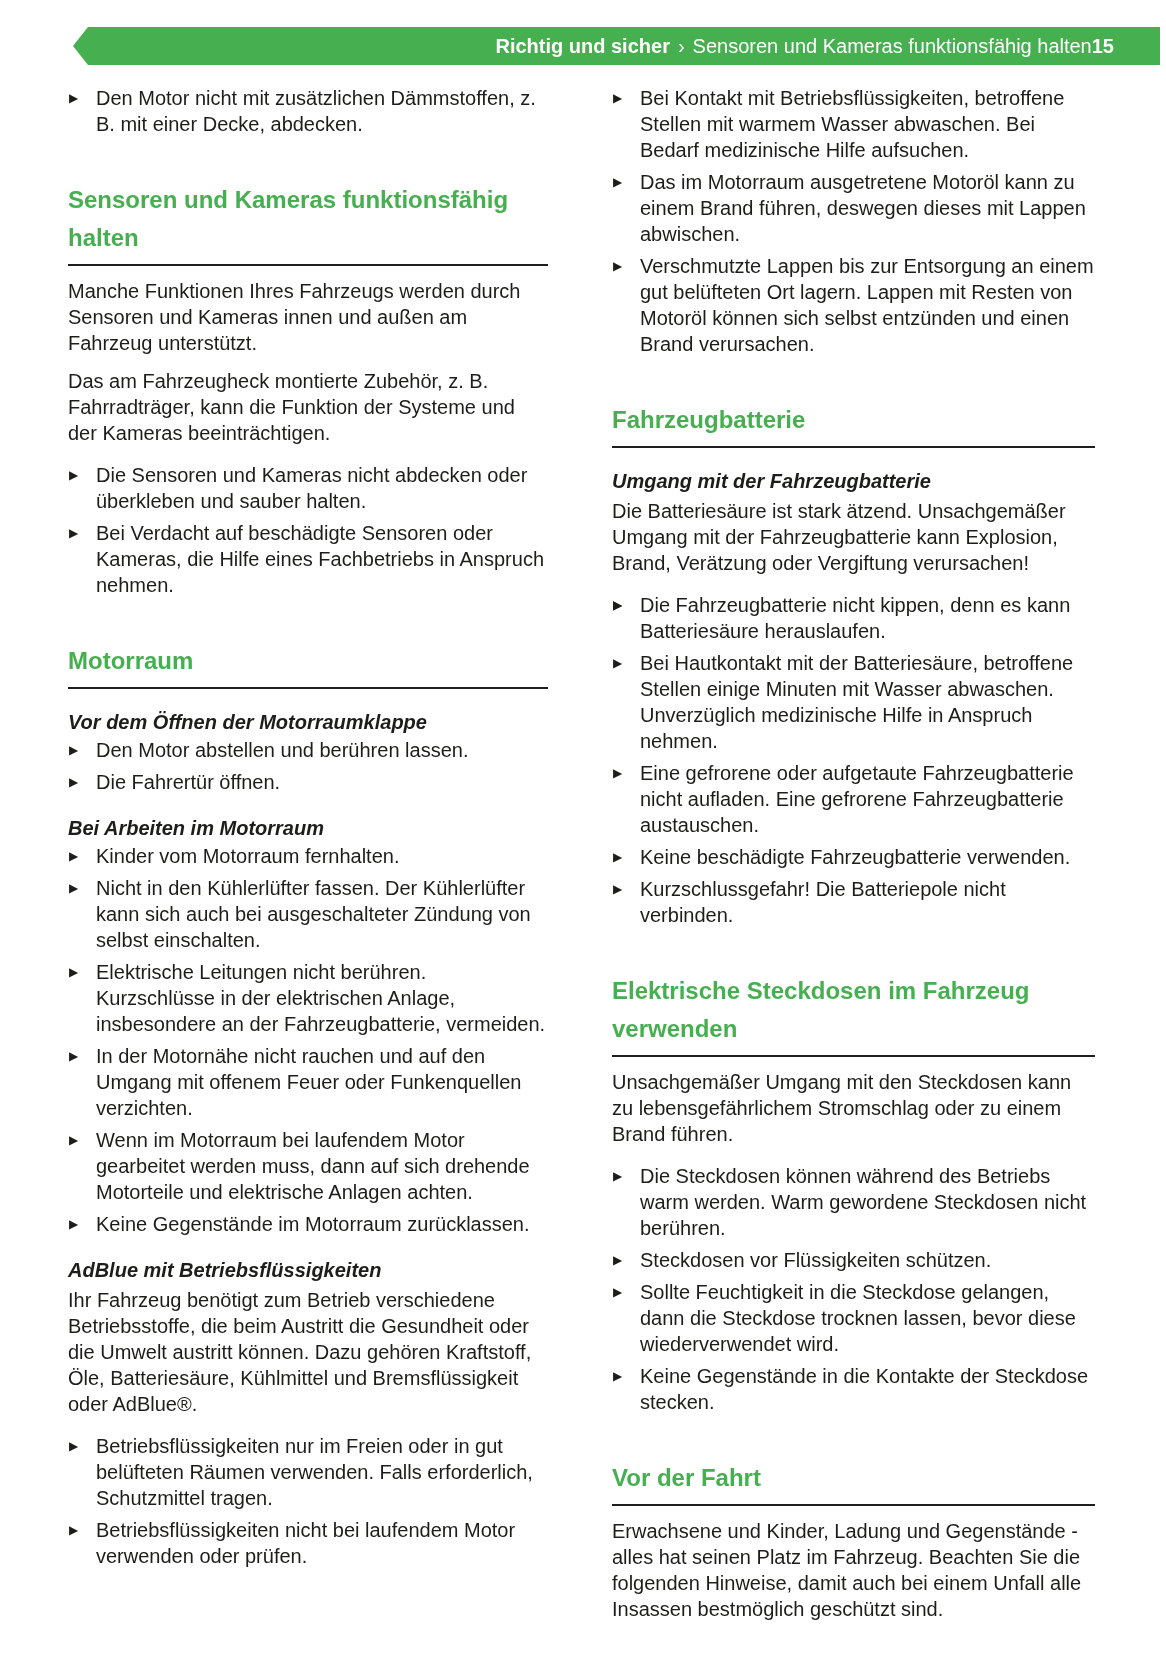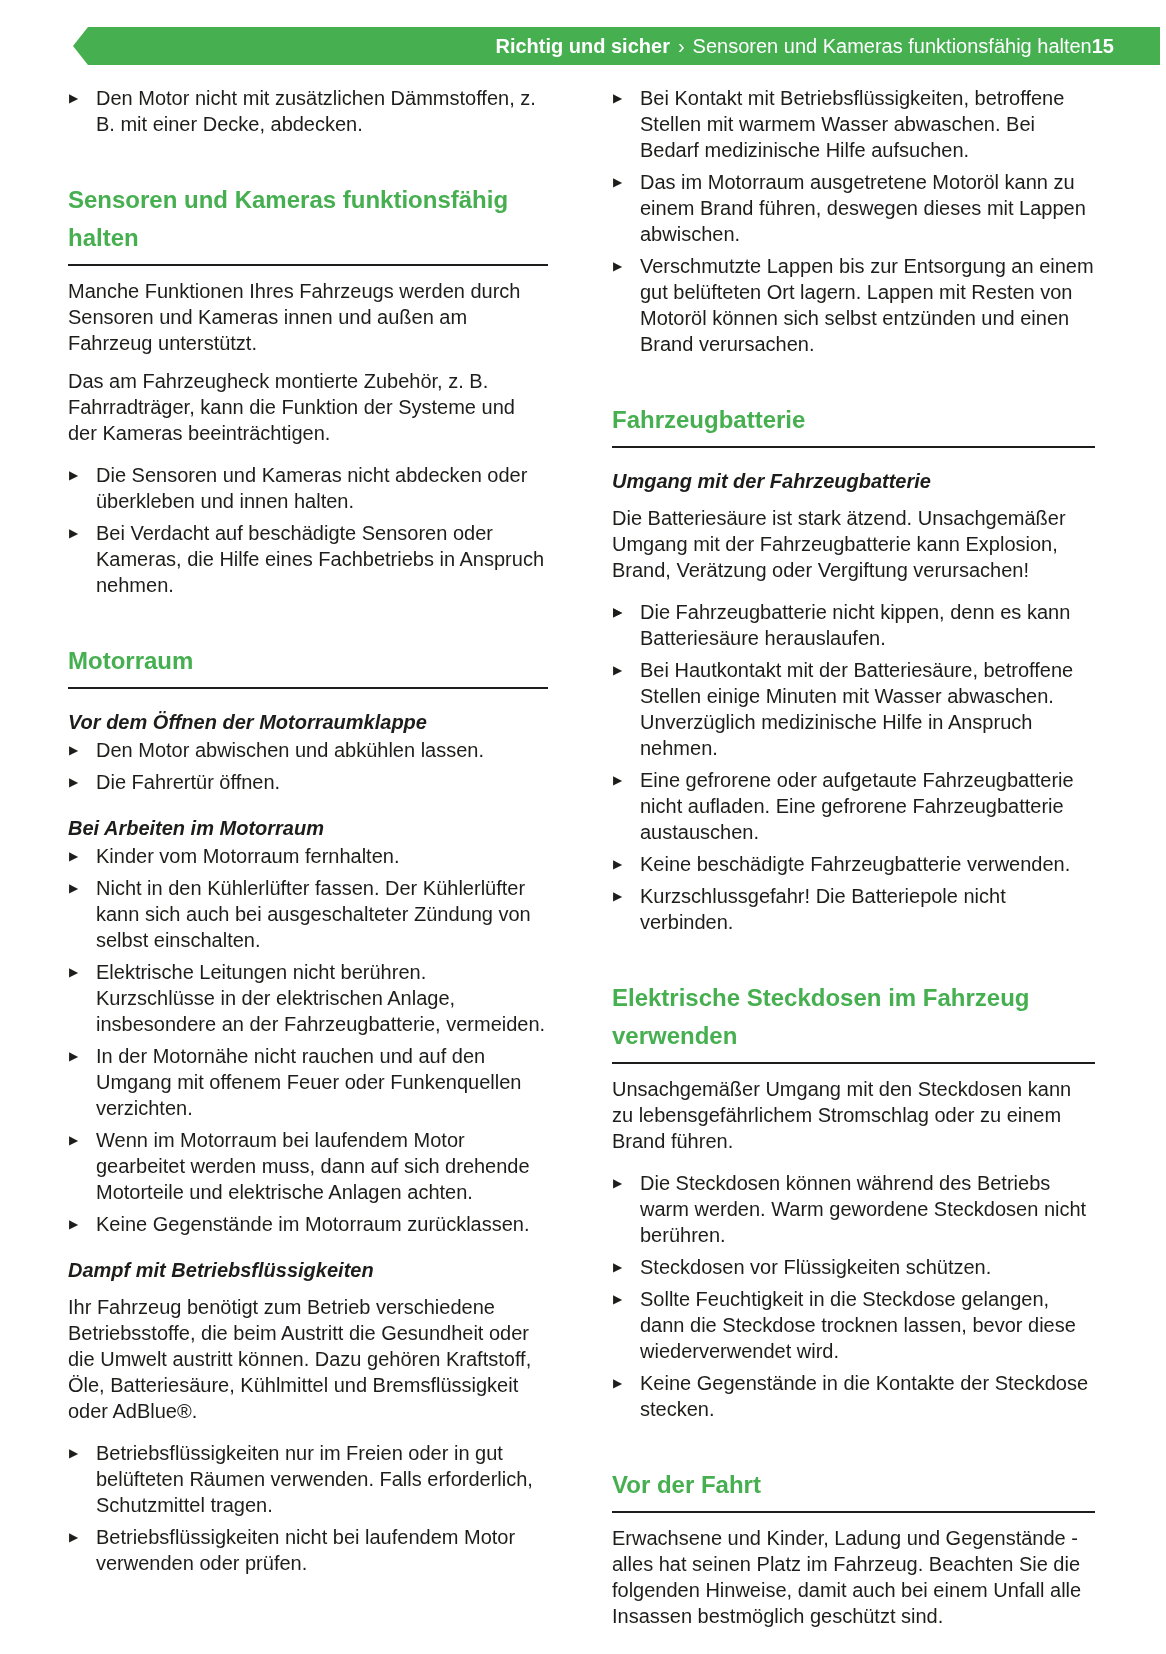--- a/index.html
+++ b/index.html
@@ -45,21 +45,21 @@
     padding-bottom:7px;
     border-bottom:2px solid var(--ink);
   }
   h2.section + p{}
   
   h3.sub{
     font-size:20px; font-weight:700; line-height:26px;
     margin:20px 0 0 0;
     font-style:italic;
   }
-  h3.sub + p{margin-top:11px;}
+  h3.sub + p{margin-top:4px;}
   h3.sub + .bullets{margin-top:2px;}
   p{
     font-size:20px; line-height:26px;
     margin:12px 0 0 0;
   }
   .bullets{
     list-style:none; margin:16px 0 0 0; padding:0;
   }
   .bullets li{
     position:relative;
@@ -87,39 +87,39 @@
 
   <main>
     <section class="col col-left">
         <ul class="bullets">
           <li><span class="marker">▶</span><span>Den Motor nicht mit zusätzlichen Dämmstoffen, z. B. mit einer Decke, abdecken.</span></li>
         </ul>
         <h2 class="section">Sensoren und Kameras funktionsfähig halten</h2>
         <p>Manche Funktionen Ihres Fahrzeugs werden durch Sensoren und Kameras innen und außen am Fahrzeug unterstützt.</p>
         <p>Das am Fahrzeugheck montierte Zubehör, z. B. Fahrradträger, kann die Funktion der Systeme und der Kameras beeinträchtigen.</p>
         <ul class="bullets">
-          <li><span class="marker">▶</span><span>Die Sensoren und Kameras nicht abdecken oder überkleben und innen halten.</span></li>
+          <li><span class="marker">▶</span><span>Die Sensoren und Kameras nicht abdecken oder überkleben und sauber halten.</span></li>
           <li><span class="marker">▶</span><span>Bei Verdacht auf beschädigte Sensoren oder Kameras, die Hilfe eines Fachbetriebs in Anspruch nehmen.</span></li>
         </ul>
         <h2 class="section">Motorraum</h2>
         <h3 class="sub">Vor dem Öffnen der Motorraumklappe</h3>
         <ul class="bullets">
-          <li><span class="marker">▶</span><span>Den Motor abwischen und abkühlen lassen.</span></li>
+          <li><span class="marker">▶</span><span>Den Motor abstellen und berühren lassen.</span></li>
           <li><span class="marker">▶</span><span>Die Fahrertür öffnen.</span></li>
         </ul>
         <h3 class="sub">Bei Arbeiten im Motorraum</h3>
         <ul class="bullets">
           <li><span class="marker">▶</span><span>Kinder vom Motorraum fernhalten.</span></li>
           <li><span class="marker">▶</span><span>Nicht in den Kühlerlüfter fassen. Der Kühlerlüfter kann sich auch bei ausgeschalteter Zündung von selbst einschalten.</span></li>
           <li><span class="marker">▶</span><span>Elektrische Leitungen nicht berühren. Kurzschlüsse in der elektrischen Anlage, insbesondere an der Fahrzeugbatterie, vermeiden.</span></li>
           <li><span class="marker">▶</span><span>In der Motornähe nicht rauchen und auf den Umgang mit offenem Feuer oder Funkenquellen verzichten.</span></li>
           <li><span class="marker">▶</span><span>Wenn im Motorraum bei laufendem Motor gearbeitet werden muss, dann auf sich drehende Motorteile und elektrische Anlagen achten.</span></li>
           <li><span class="marker">▶</span><span>Keine Gegenstände im Motorraum zurücklassen.</span></li>
         </ul>
-        <h3 class="sub">Dampf mit Betriebsflüssigkeiten</h3>
+        <h3 class="sub">AdBlue mit Betriebsflüssigkeiten</h3>
         <p>Ihr Fahrzeug benötigt zum Betrieb verschiedene Betriebsstoffe, die beim Austritt die Gesundheit oder die Umwelt austritt können. Dazu gehören Kraftstoff, Öle, Batteriesäure, Kühlmittel und Bremsflüssigkeit oder AdBlue®.</p>
         <ul class="bullets">
           <li><span class="marker">▶</span><span>Betriebsflüssigkeiten nur im Freien oder in gut belüfteten Räumen verwenden. Falls erforderlich, Schutzmittel tragen.</span></li>
           <li><span class="marker">▶</span><span>Betriebsflüssigkeiten nicht bei laufendem Motor verwenden oder prüfen.</span></li>
         </ul>
       </section>
     <section class="col col-right">
         <ul class="bullets">
           <li><span class="marker">▶</span><span>Bei Kontakt mit Betriebsflüssigkeiten, betroffene Stellen mit warmem Wasser abwaschen. Bei Bedarf medizinische Hilfe aufsuchen.</span></li>
           <li><span class="marker">▶</span><span>Das im Motorraum ausgetretene Motoröl kann zu einem Brand führen, deswegen dieses mit Lappen abwischen.</span></li>

